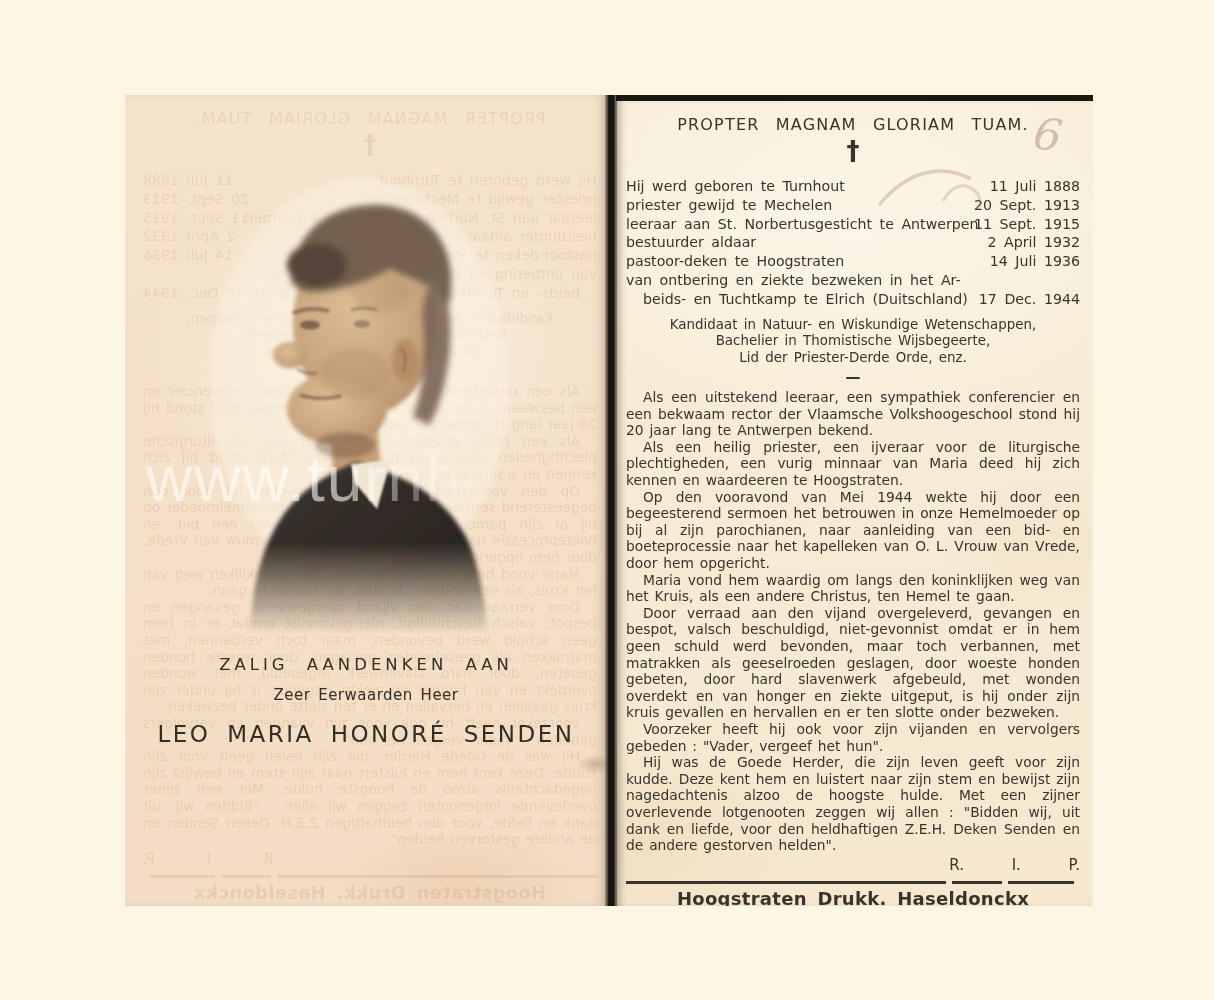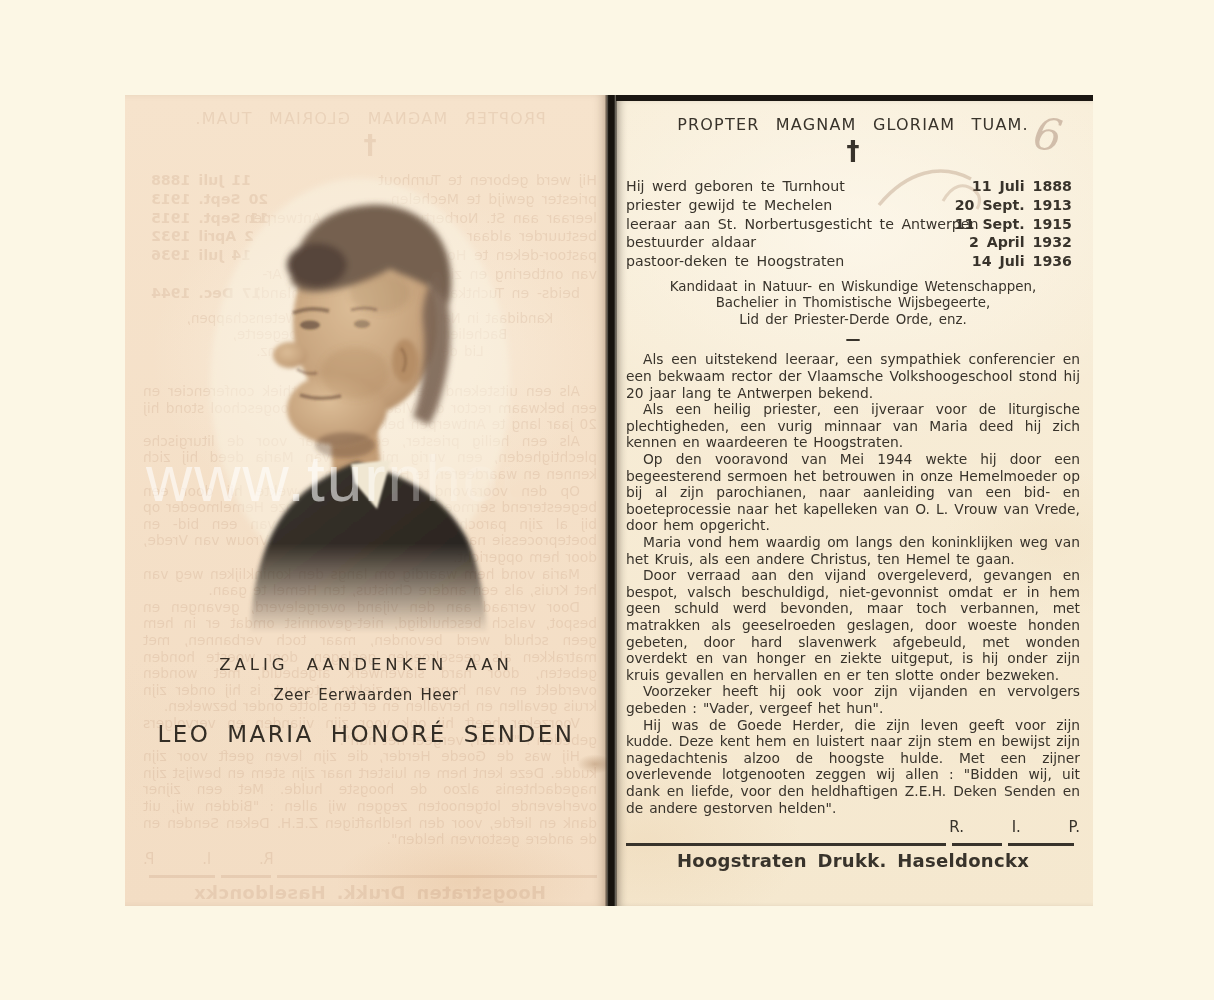--- a/index.html
+++ b/index.html
@@ -74,21 +74,21 @@
   }
   .cross { margin-top:2px; text-align:center; font-size:26px; line-height:28px; font-weight:bold; }
 
   .facts { margin-top:12px; font-size:14.2px; line-height:18.8px; word-spacing:3px; }
   .fact-row { position:relative; }
   .fact-label {
     display:block; margin-right:92px;
     padding-left:17px; text-indent:-17px;
     white-space:pre-line;
   }
-  .fact-date { position:absolute; right:8px; bottom:0;font-weight:bold; }
+  .fact-date { position:absolute; right:0; bottom:0; }
 
   .credentials { margin-top:8px; text-align:center; font-size:13.4px; line-height:16.5px; word-spacing:2px; }
 
   .divider { margin-top:5px; text-align:center; font-size:15px; line-height:12px; font-weight:bold; }
 
   .bio { margin-top:6px; font-size:13.8px; line-height:16.6px; text-align:justify; word-spacing:1.5px; }
   .bio p { margin:0; text-indent:17px; }
 
   .rip { margin-top:2px; text-align:right; font-size:15px; line-height:19px; white-space:pre; }
 
@@ -257,20 +257,25 @@
             <span class="fact-date">11 Sept. 1915</span>
           </div>
           <div class="fact-row">
             <div class="fact-label">bestuurder aldaar</div>
             <span class="fact-date">2 April 1932</span>
           </div>
           <div class="fact-row">
             <div class="fact-label">pastoor-deken te Hoogstraten</div>
             <span class="fact-date">14 Juli 1936</span>
           </div>
+          <div class="fact-row">
+            <div class="fact-label">van ontbering en ziekte bezweken in het Ar-
+beids- en Tuchtkamp te Elrich (Duitschland)</div>
+            <span class="fact-date">17 Dec. 1944</span>
+          </div>
         </div>
       <div class="credentials">
           <div class="cred-line">Kandidaat in Natuur- en Wiskundige Wetenschappen,</div>
           <div class="cred-line">Bachelier in Thomistische Wijsbegeerte,</div>
           <div class="cred-line">Lid der Priester-Derde Orde, enz.</div>
         </div>
       <div class="divider">—</div>
       <div class="bio">
           <p>Als een uitstekend leeraar, een sympathiek conferencier en een bekwaam rector der Vlaamsche Volkshoogeschool stond hij 20 jaar lang te Antwerpen bekend.</p>
           <p>Als een heilig priester, een ijveraar voor de liturgische plechtigheden, een vurig minnaar van Maria deed hij zich kennen en waardeeren te Hoogstraten.</p>

